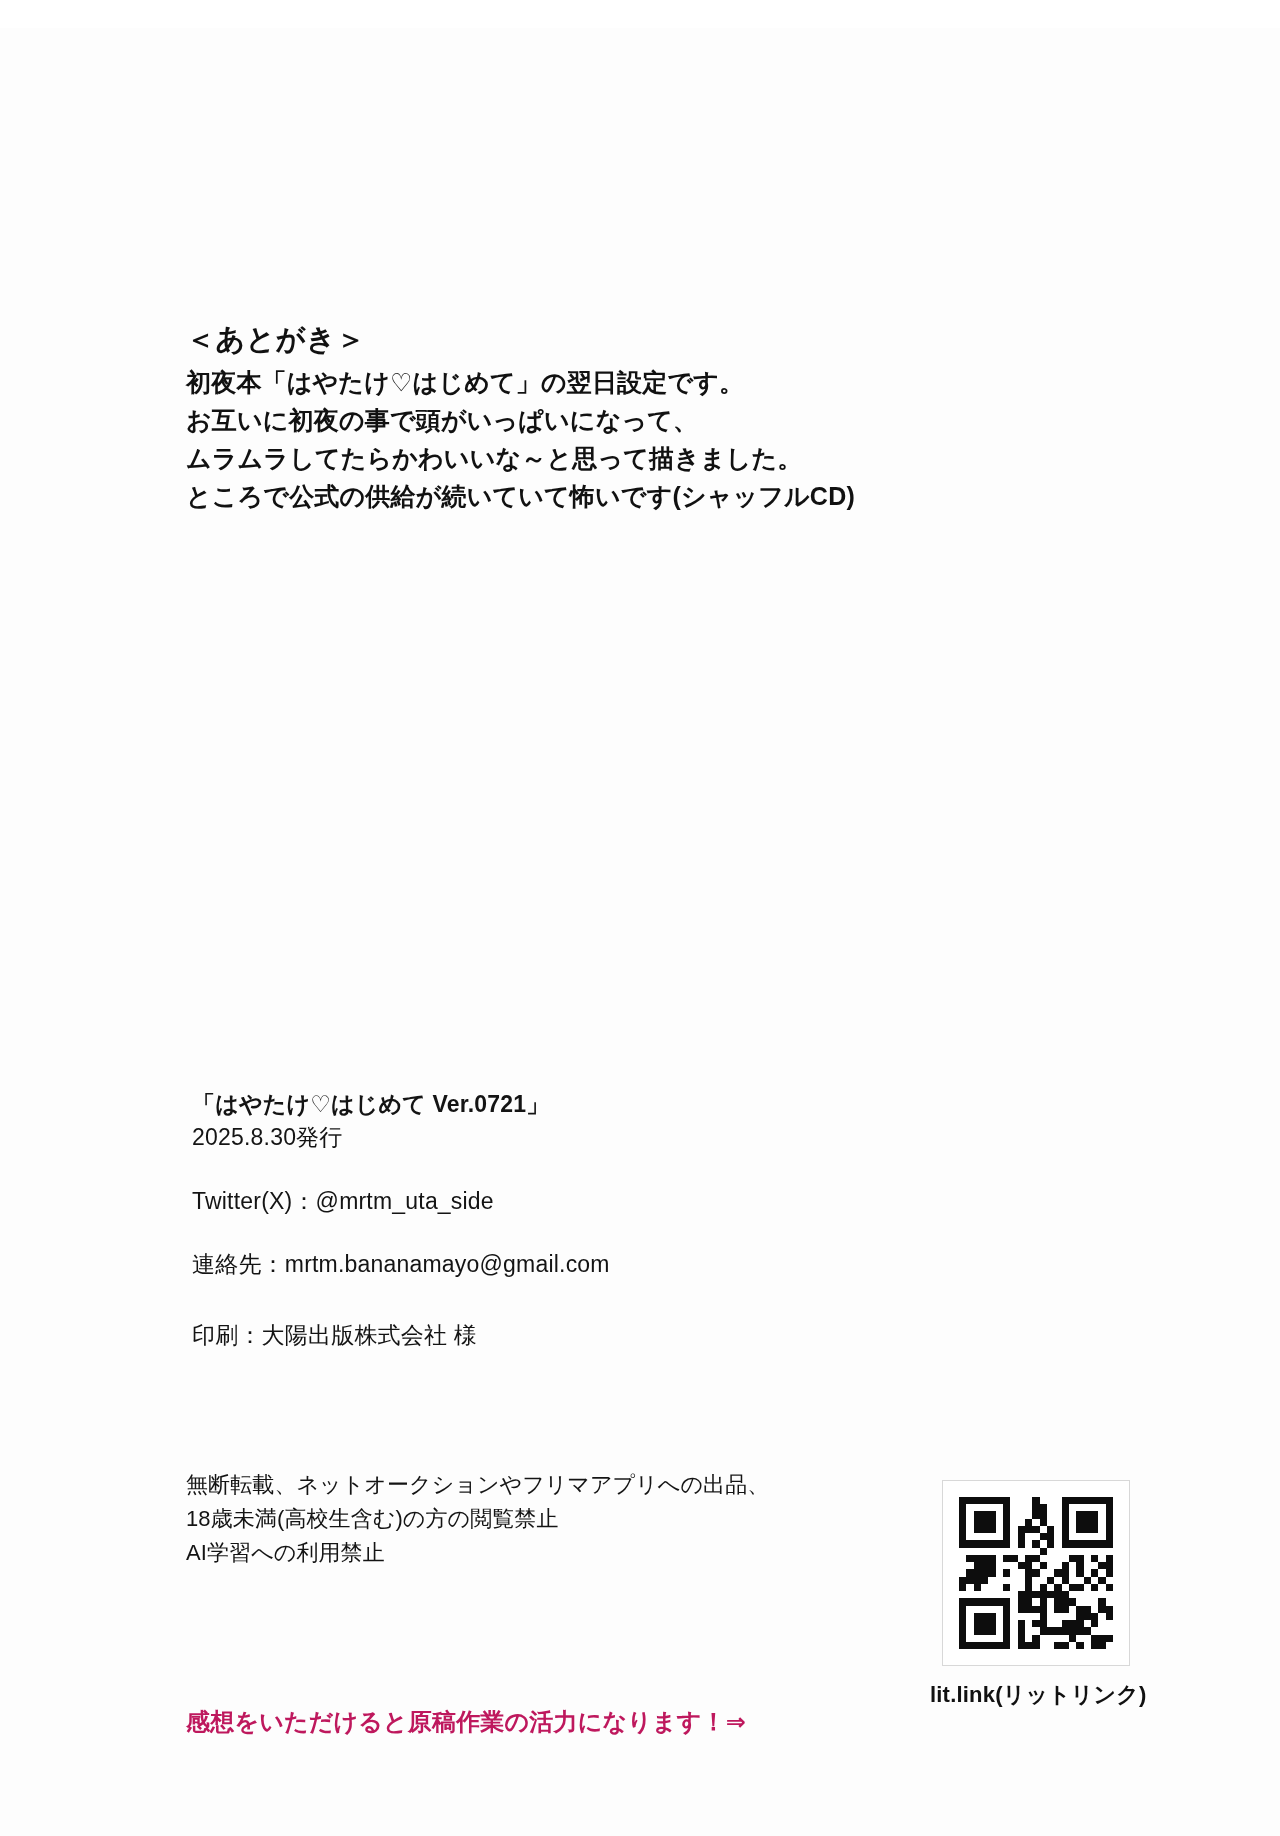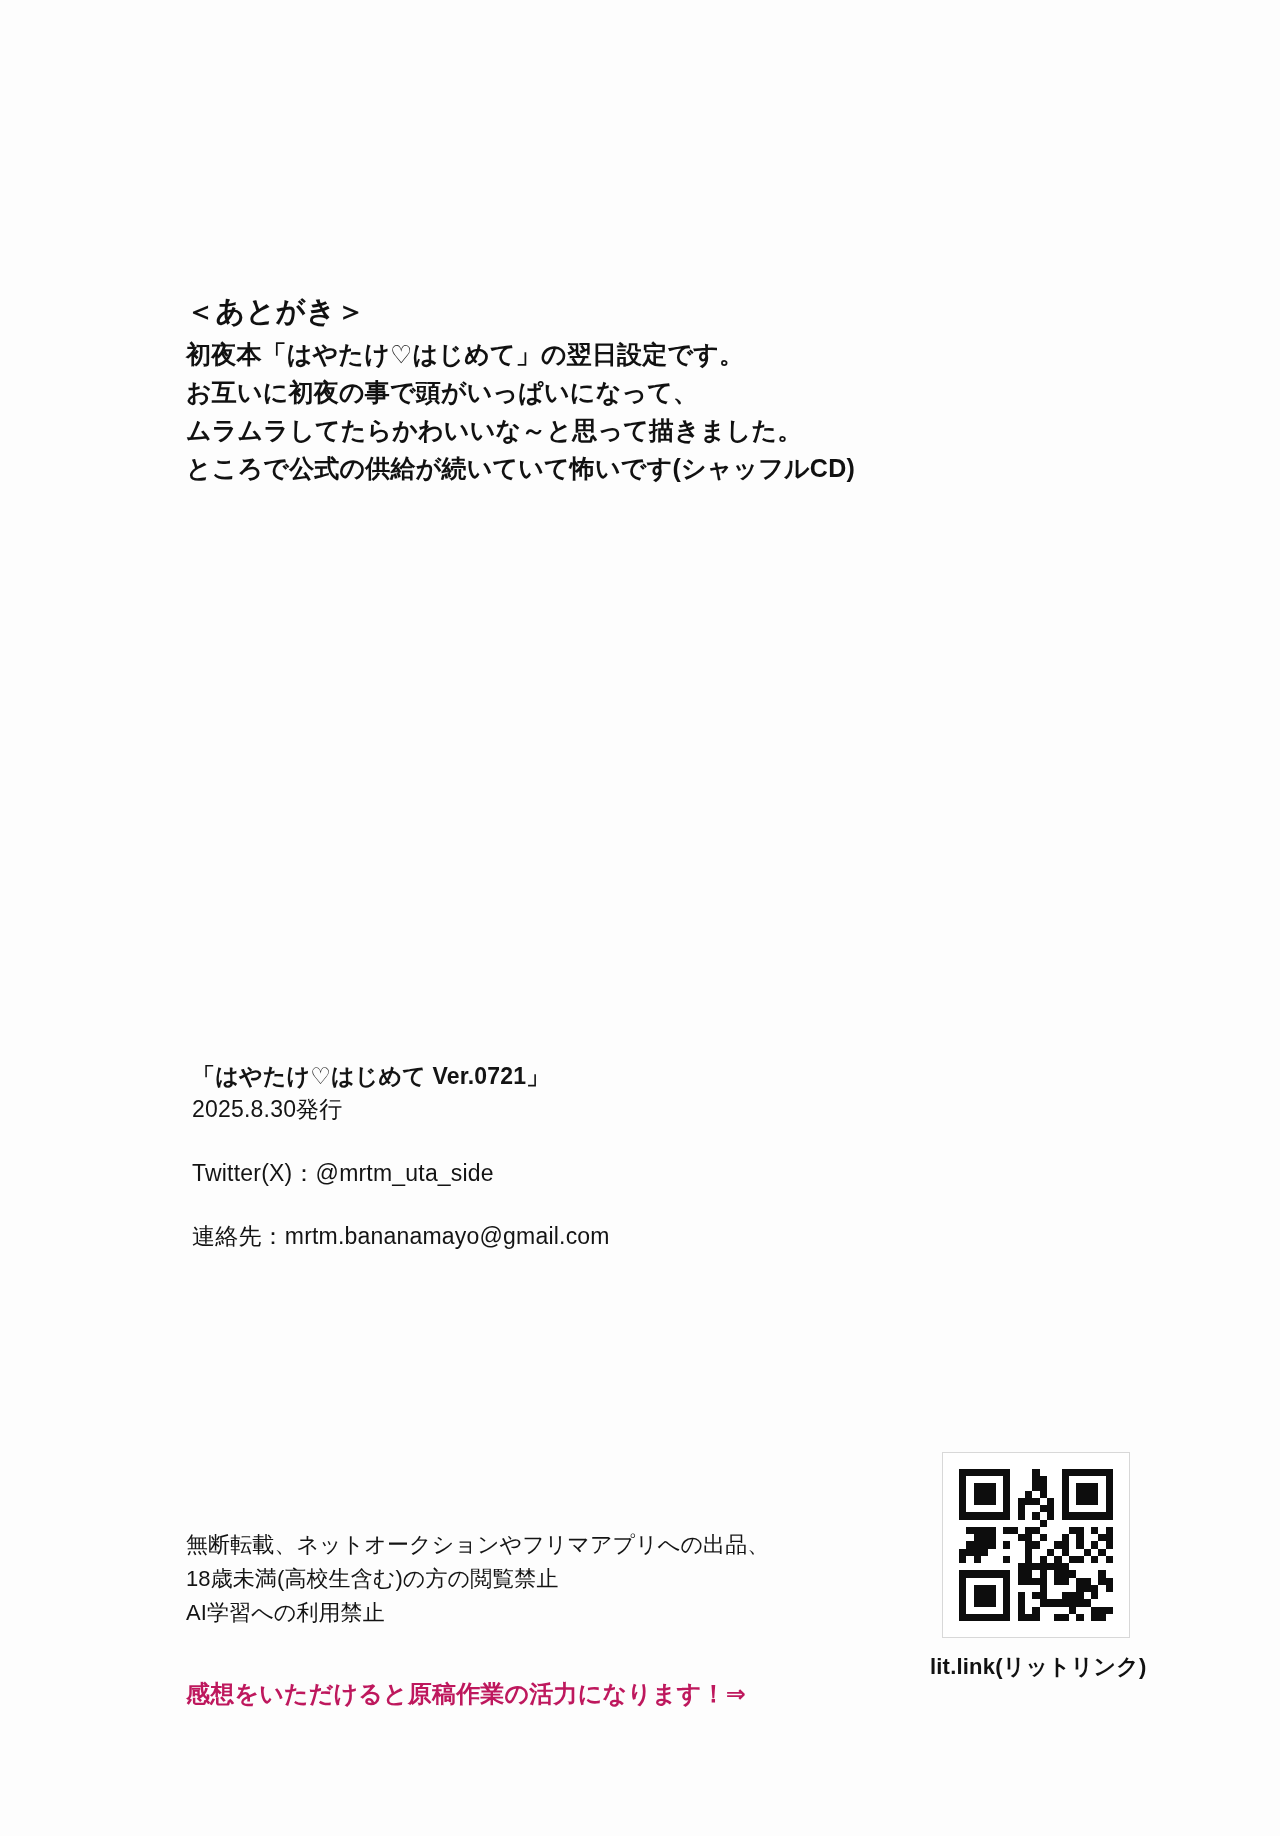--- a/index.html
+++ b/index.html
@@ -13,20 +13,21 @@
     position: relative;
     font-family: "Liberation Sans", "DejaVu Sans", sans-serif;
     color: #1a1a1a;
     overflow: hidden;
   }
 
   .page {
     position: absolute;
     inset: 0;
     background: #fdfdfd;
+    margin-top: 28px;
   }
 
   
   .afterword {
     position: absolute;
     left: 186px;
     top: 292px;
     width: 900px;
   }
   .afterword-title {
@@ -63,21 +64,21 @@
   .colo-line.bold {
     font-weight: 700;
   }
   .gap-md { height: 30px; }
   .gap-lg { height: 38px; }
 
   
   .notice {
     position: absolute;
     left: 186px;
-    top: 1528px;
+    top: 1440px;
     width: 720px;
   }
   .notice-line {
     font-size: 22px;
     line-height: 1.55;
     margin: 0;
     color: #141414;
     letter-spacing: 0.1px;
   }
 
@@ -147,20 +148,21 @@
   </section>
 
   <section class="colophon">
     <p class="colo-line bold">「はやたけ♡はじめて Ver.0721」</p>
     <p class="colo-line">2025.8.30発行</p>
     <div class="gap-md"></div>
     <p class="colo-line">Twitter(X)：@mrtm_uta_side</p>
     <div class="gap-md"></div>
     <p class="colo-line">連絡先：mrtm.bananamayo@gmail.com</p>
     <div class="gap-lg"></div>
+    <p class="colo-line">印刷：大陽出版株式会社 様</p>
   </section>
 
   <section class="notice">
     <p class="notice-line">無断転載、ネットオークションやフリマアプリへの出品、</p>
     <p class="notice-line">18歳未満(高校生含む)の方の閲覧禁止</p>
     <p class="notice-line">AI学習への利用禁止</p>
   </section>
 
   <p class="cta">感想をいただけると原稿作業の活力になります！⇒</p>
 

